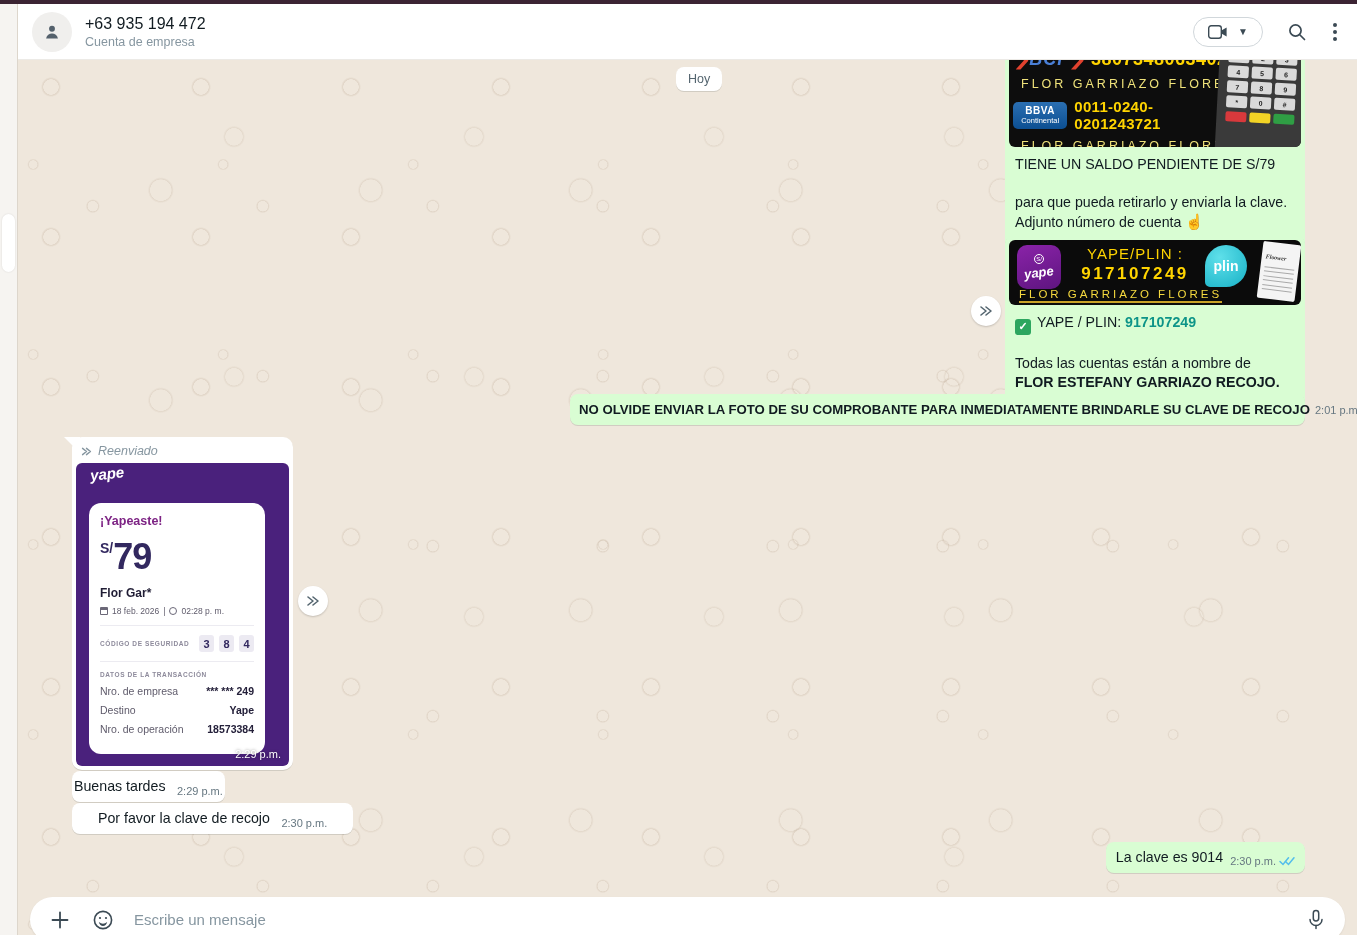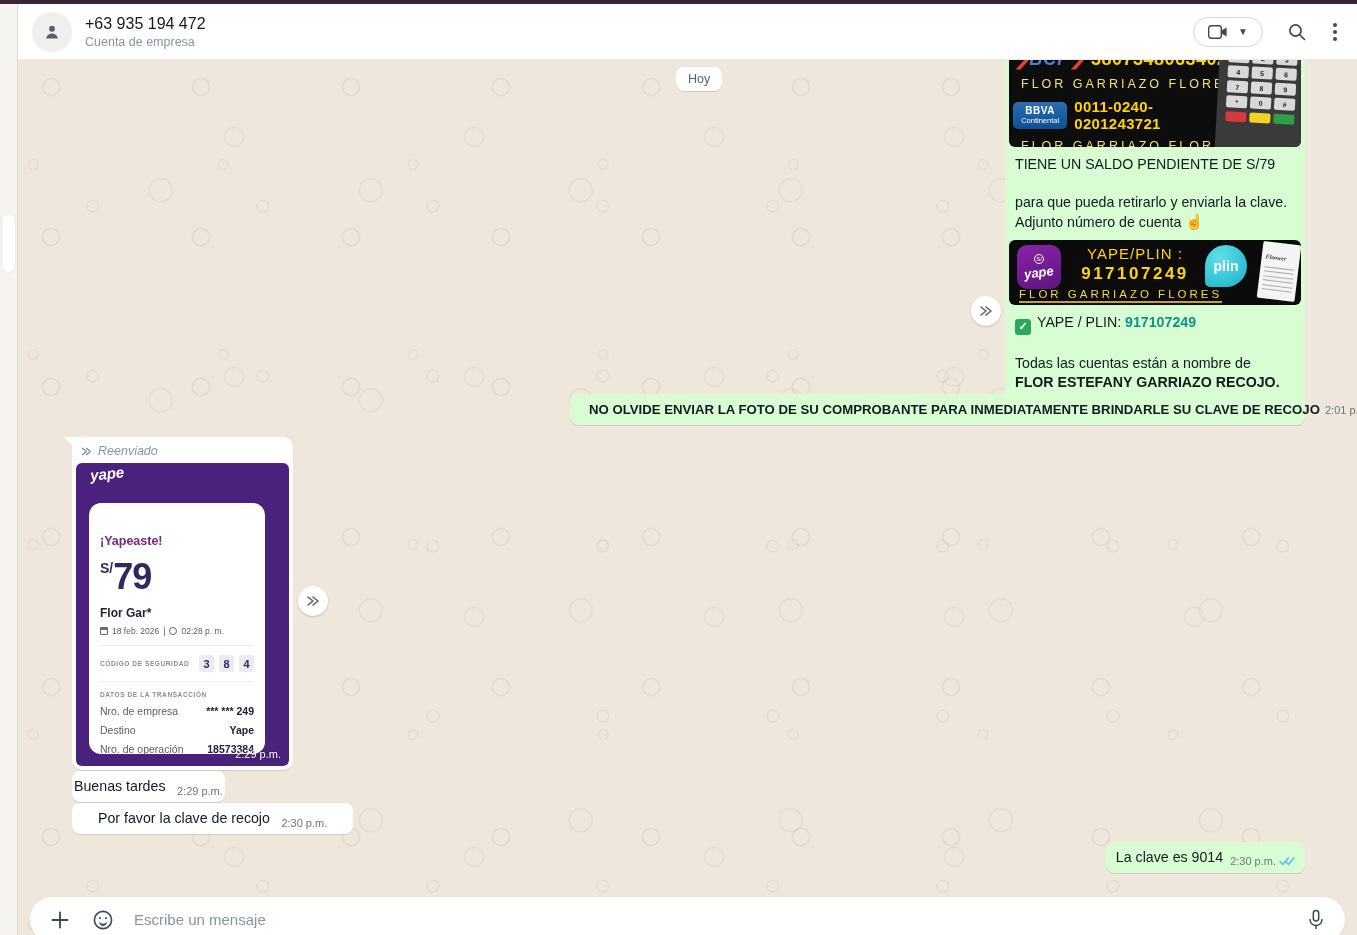--- a/index.html
+++ b/index.html
@@ -102,21 +102,21 @@
                align-items:center; justify-content:center; }
   .plin-icon span { color:#fff; font-weight:bold; font-size:14px; }
   .paper { position:absolute; right:3px; top:3px; width:38px; height:57px; background:#f4f4f4;
            transform:rotate(7deg); border-radius:2px; padding:3px 4px; }
   .paper b { font-size:6px; color:#333; font-style:italic; font-family:"Liberation Serif", serif; }
   .paper i { display:block; height:1px; background:#a9a9a9; margin-top:3.5px; }
   .yp-owner { position:absolute; left:10px; bottom:2px; color:#f5d93f; font-size:11.5px; letter-spacing:3px;
               border-bottom:2px solid #c9a227; padding-bottom:1px; white-space:nowrap; }
 
   
-  .b3 { left:570px; top:394px; width:735px; padding:6px 19px; display:flex; align-items:center; }
+  .b3 { left:570px; top:394px; width:735px; padding:6px 9px; display:flex; align-items:center; }
   .b3 .msg-text { font-weight:bold; font-size:13.2px; white-space:nowrap; }
   .b3 .meta { position:static; margin-left:5px; }
 
   
   .fwd-circle { position:absolute; width:30px; height:30px; border-radius:50%; background:#fff;
                 box-shadow:0 1px 2px rgba(0,0,0,.18); display:flex; align-items:center; justify-content:center;
                 cursor:pointer; z-index:2; }
   .fwd1 { left:971px; top:296px; }
   .fwd2 { left:298px; top:586px; }
 
@@ -125,21 +125,21 @@
   .b4::before { content:""; position:absolute; left:-8px; top:0; width:0; height:0;
                 border:8px solid transparent; border-top-color:#fff; border-right-color:#fff; }
   .fwd-row { display:flex; align-items:center; gap:5px; padding:3px 4px 5px 4px; color:#8696a0;
              font-size:12.5px; font-style:italic; }
   .receipt-img { width:213px; height:303px; border-radius:6px; background:#4a217c; position:relative;
                  overflow:hidden; cursor:pointer; }
   .r-logo { position:absolute; left:14px; top:2px; color:#fff; font-style:italic; font-weight:bold;
             font-size:15px; transform:rotate(-6deg); }
   .r-card { position:absolute; left:13px; top:40px; width:176px; height:251px; background:#fff;
             border-radius:12px; padding:11px 11px; }
-  .r-title { color:#7d2384; font-weight:bold; font-size:12.5px;margin-top:20px; }
+  .r-title { color:#7d2384; font-weight:bold; font-size:12.5px; }
   .r-amount { margin-top:8px; color:#32285f; }
   .r-amount .cur { font-weight:bold; font-size:14px; vertical-align:16px; }
   .r-amount .amt { font-weight:bold; font-size:36px; letter-spacing:-1px; }
   .r-payee { margin-top:8px; font-weight:bold; font-size:12px; color:#201d35; }
   .r-meta { margin-top:6px; font-size:8.5px; color:#5f5b6b; display:flex; align-items:center; gap:4px; }
   .mini-cal { width:8px; height:8px; border:1px solid #6b6878; border-radius:1px; border-top-width:3px; display:inline-block; }
   .mini-clock { width:8px; height:8px; border:1px solid #6b6878; border-radius:50%; display:inline-block; }
   .r-div { height:1px; background:#ecebf1; margin:9px 0; }
   .r-sec { display:flex; align-items:center; justify-content:space-between; }
   .r-caps { font-size:6.5px; letter-spacing:.6px; color:#8d8a9b; font-weight:bold; }

